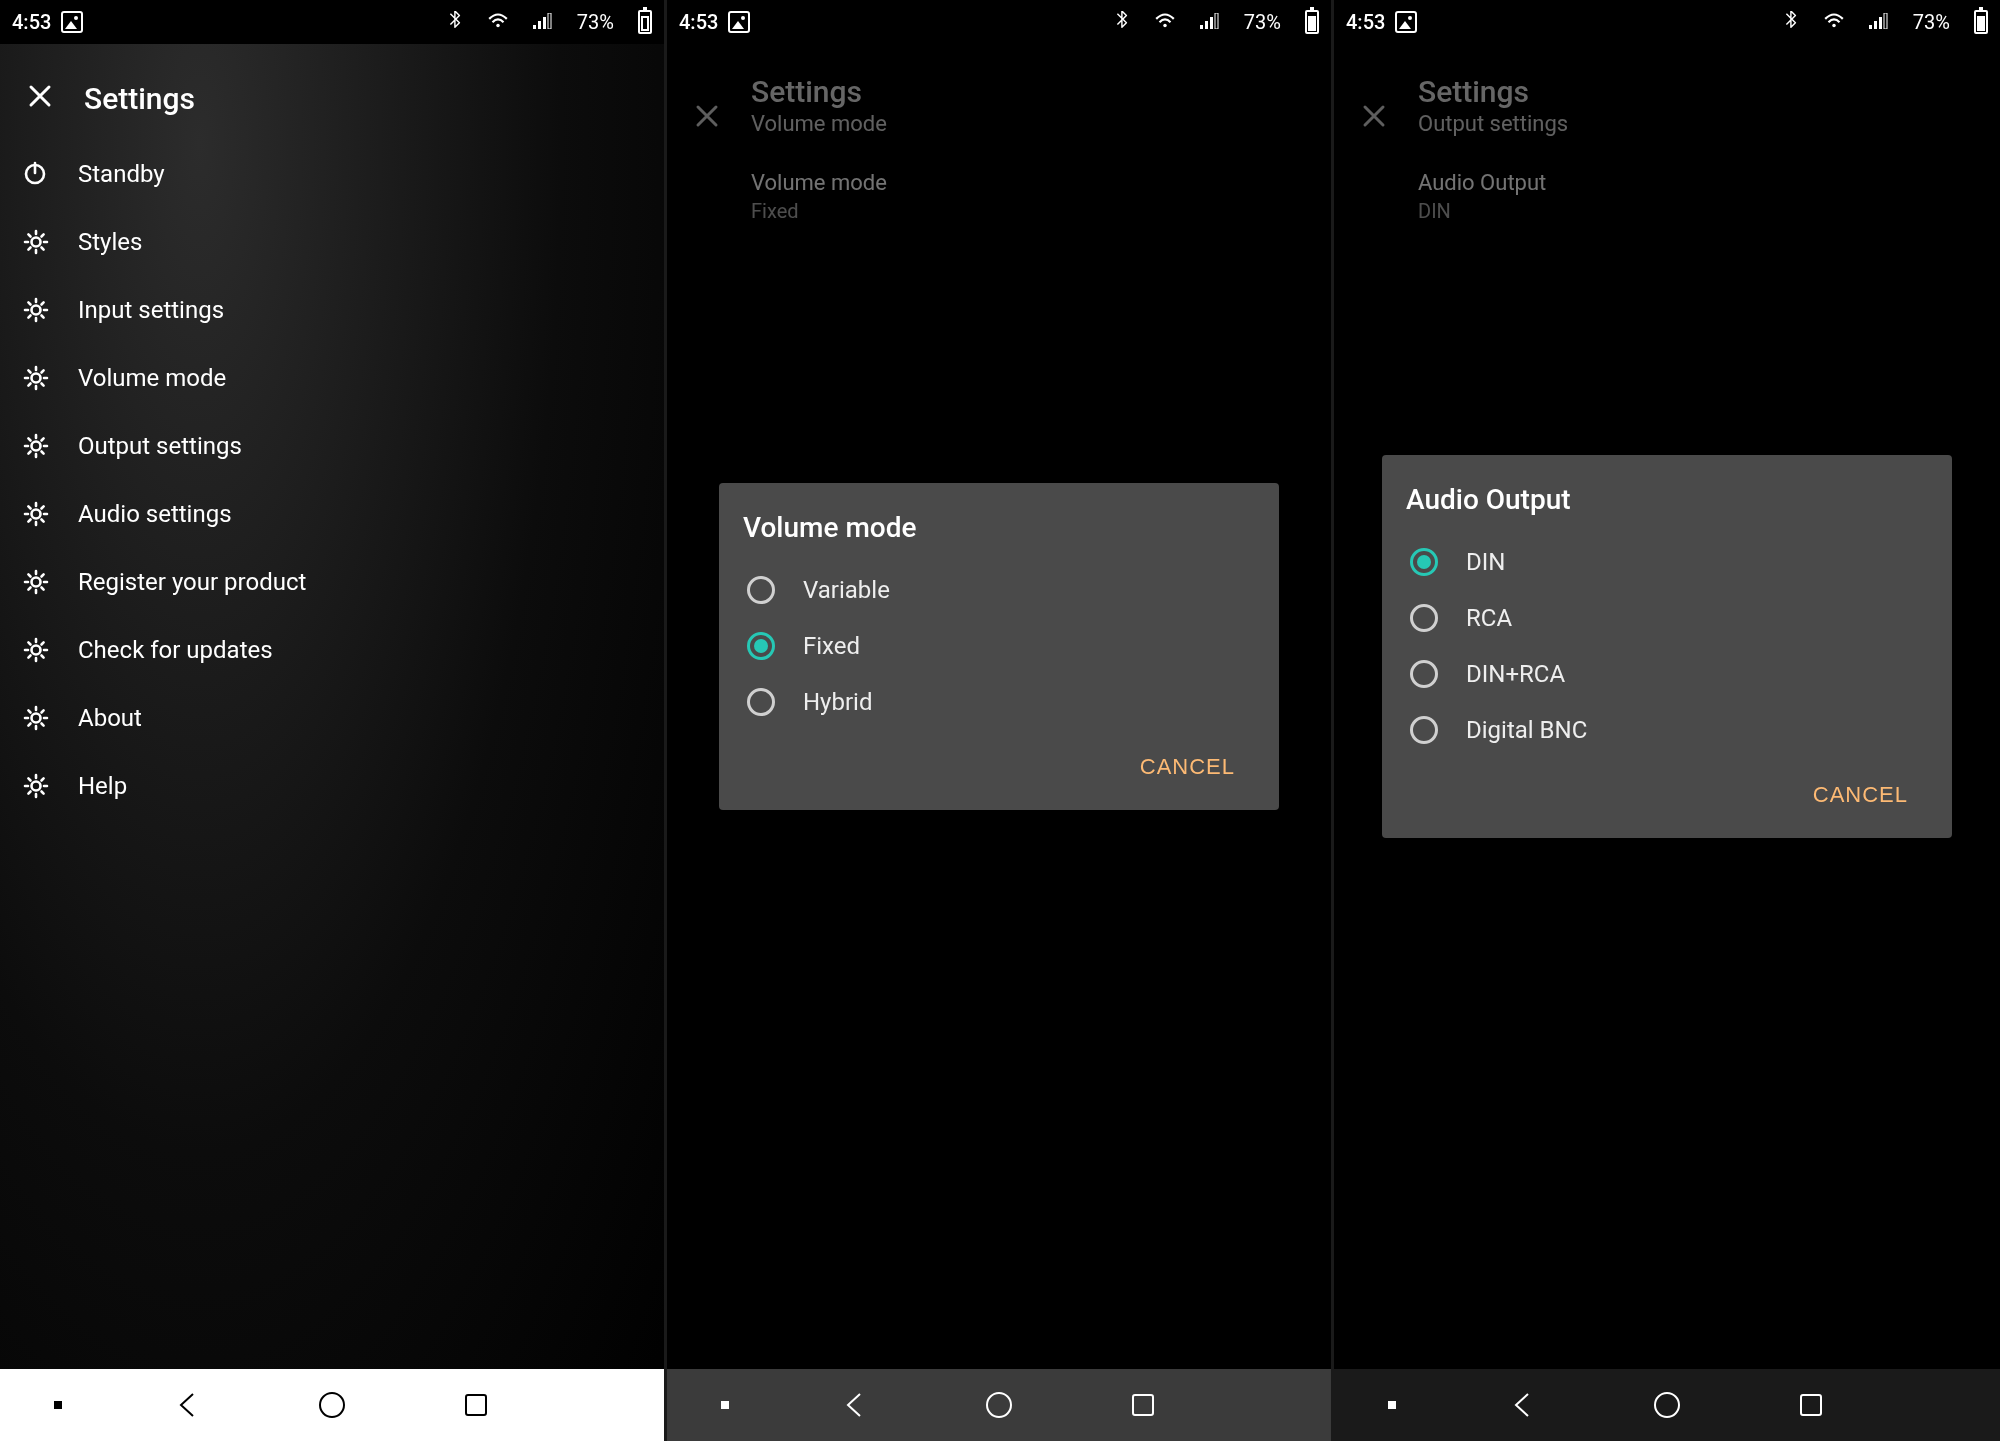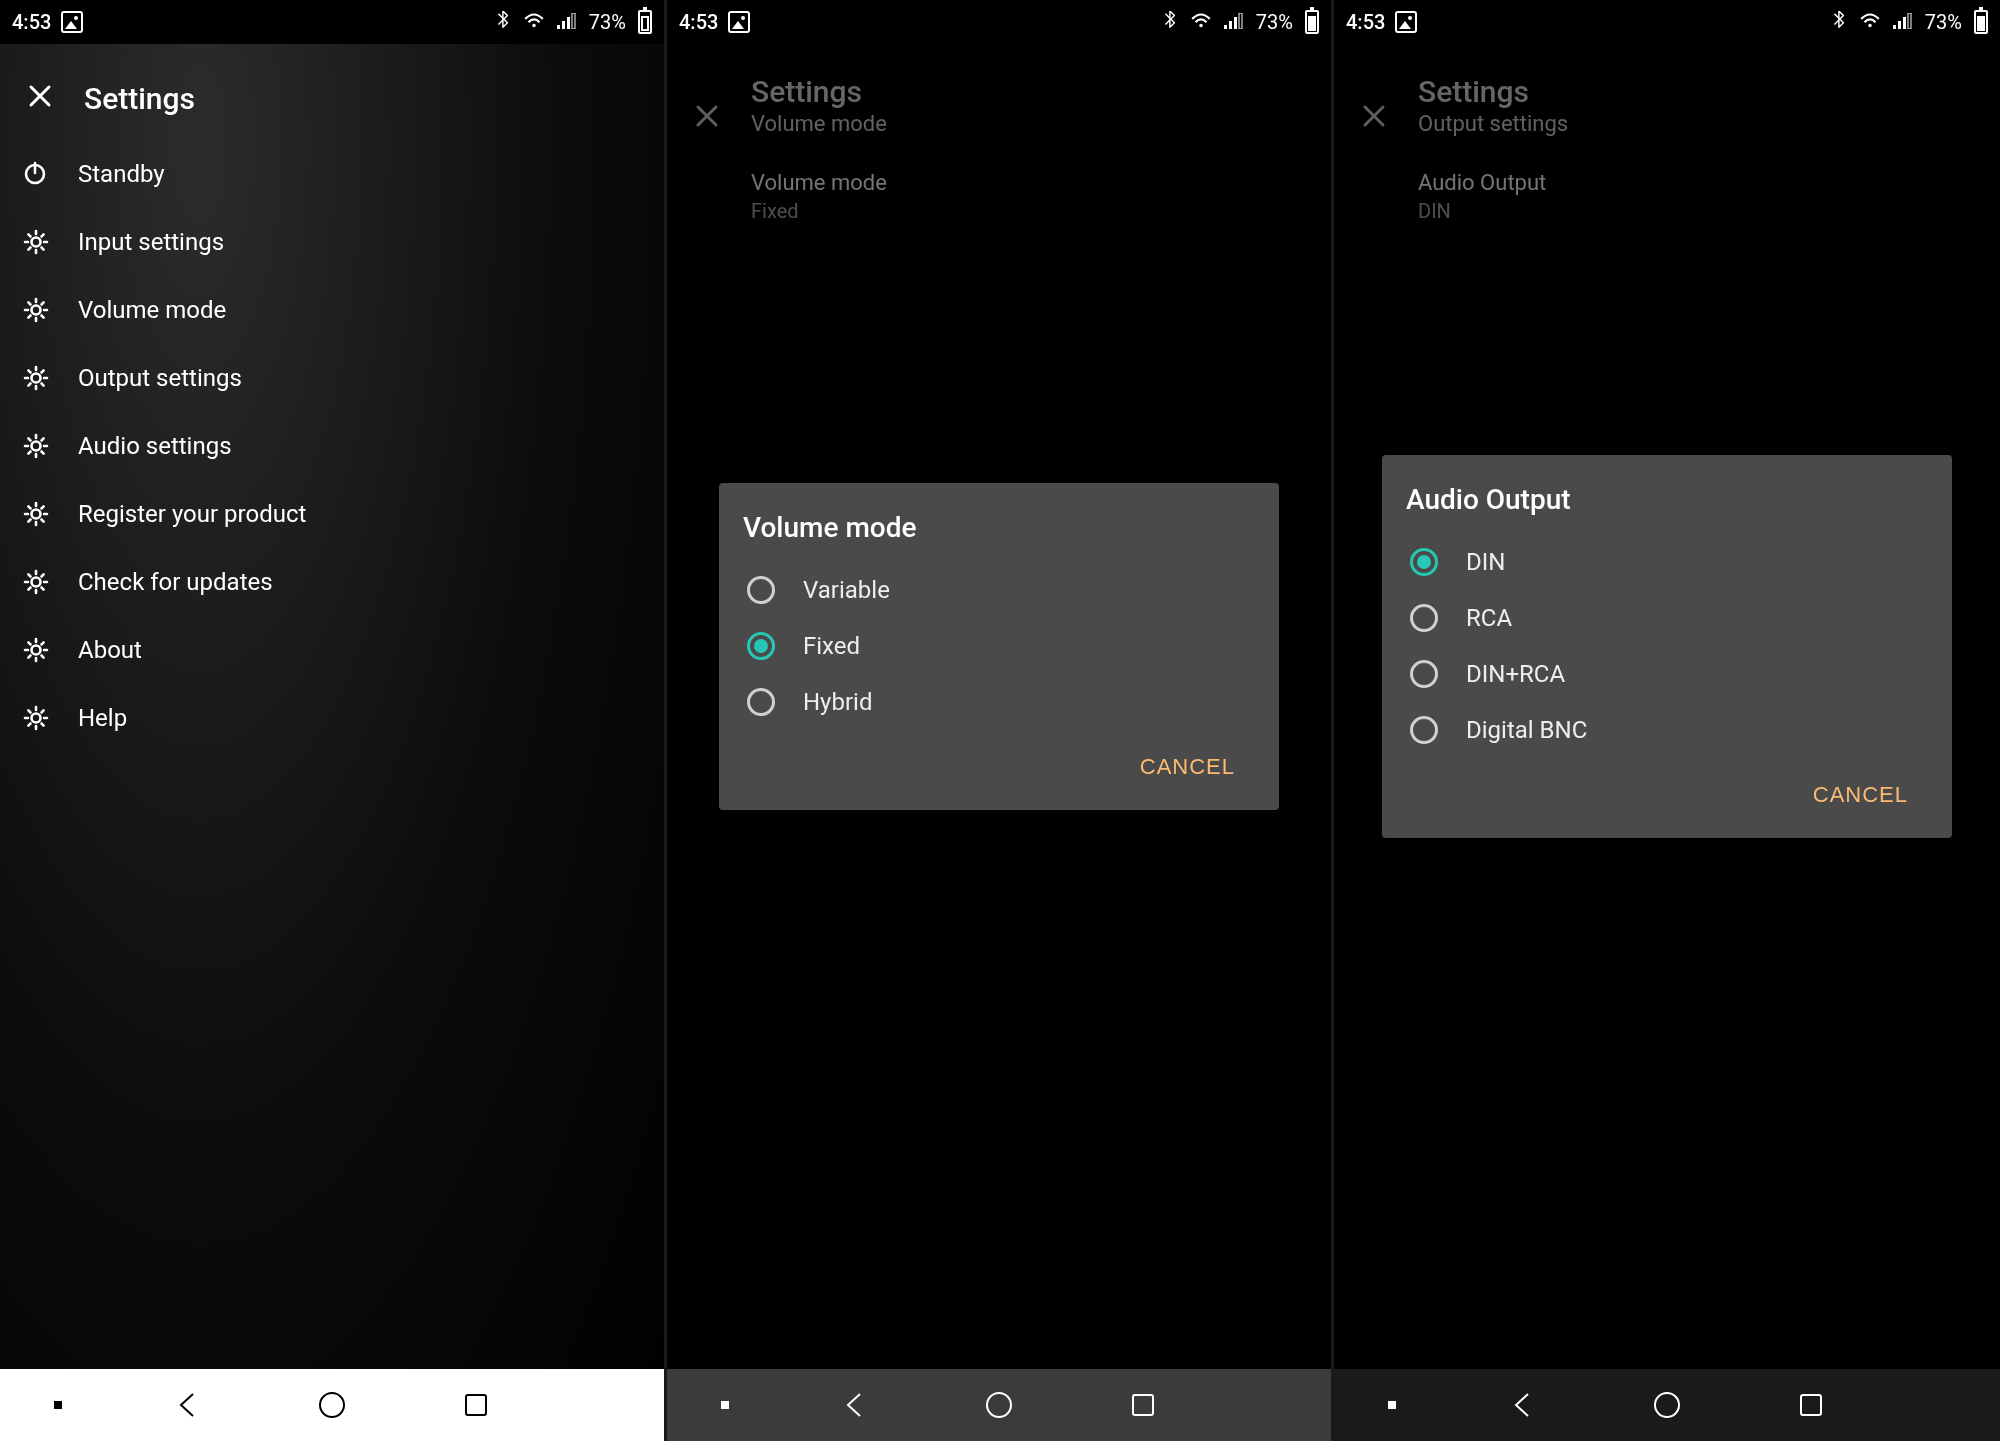--- a/index.html
+++ b/index.html
@@ -28,21 +28,21 @@
     height: 44px;
     display: flex;
     justify-content: space-between;
     align-items: center;
     padding: 0 12px;
     font-size: 20px;
     background: #000;
     color: #fff;
   }
   .status-left { display: flex; align-items: center; gap: 10px; }
-  .status-right { display: flex; align-items: center; gap: 12px; }
+  .status-right { display: flex; align-items: center; gap: 24px; }
   .status-bar .clock { font-weight: 500; }
   .image-icon-box {
     width: 22px; height: 22px; border: 2px solid #fff; border-radius: 3px;
     position: relative;
   }
   .image-icon-box::after {
     content: ""; position: absolute; left: 2px; bottom: 2px;
     width: 0; height: 0; border-left: 6px solid transparent; border-right: 6px solid transparent;
     border-bottom: 8px solid #fff;
   }
@@ -251,20 +251,28 @@
             </svg>
           </span>
         <span class="label">Standby</span>
       </div>
       <div class="list-item">
         <span class="icon-slot">
             <svg viewBox="0 0 28 28">
               <use href="#ic-gear"></use>
             </svg>
           </span>
+        <span class="label">Styles</span>
+      </div>
+      <div class="list-item">
+        <span class="icon-slot">
+            <svg viewBox="0 0 28 28">
+              <use href="#ic-gear"></use>
+            </svg>
+          </span>
         <span class="label">Input settings</span>
       </div>
       <div class="list-item">
         <span class="icon-slot">
             <svg viewBox="0 0 28 28">
               <use href="#ic-gear"></use>
             </svg>
           </span>
         <span class="label">Volume mode</span>
       </div>

